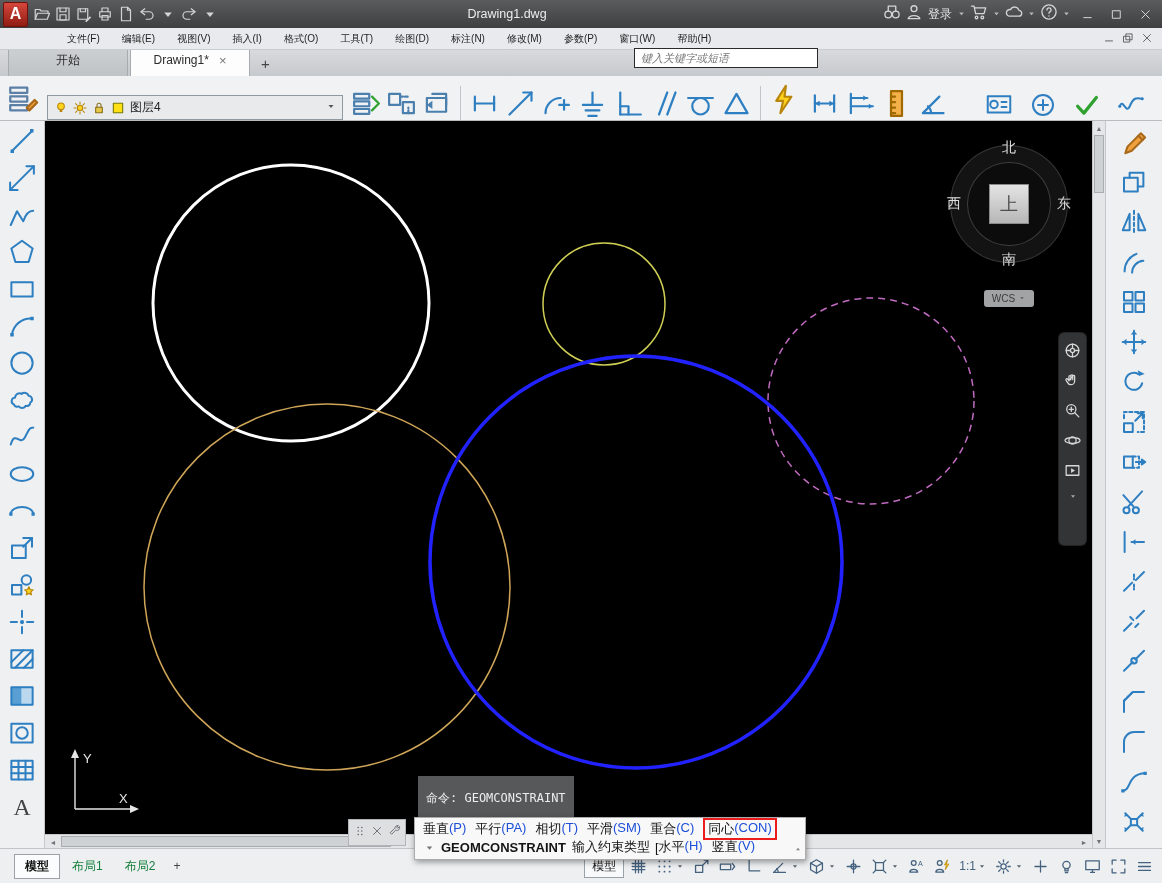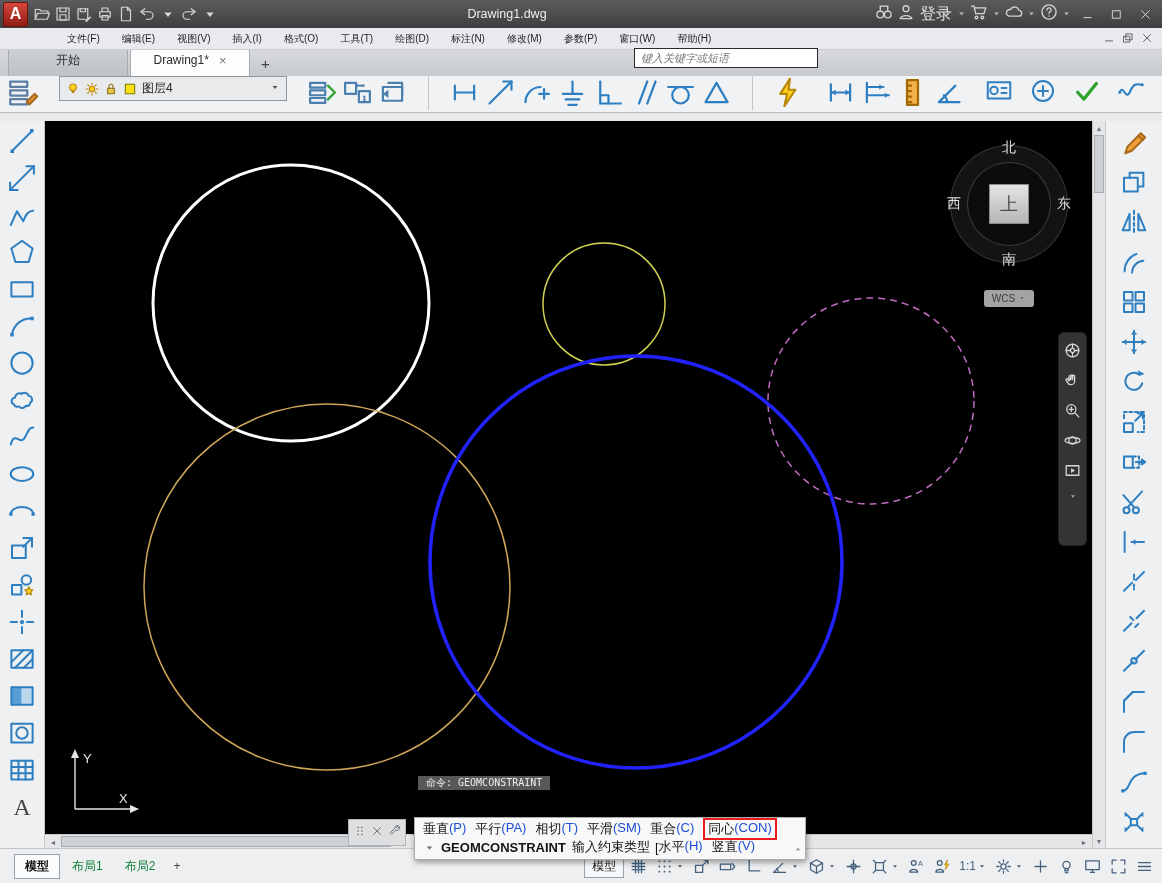--- a/index.html
+++ b/index.html
@@ -13,39 +13,39 @@
 .titlebar{position:absolute;left:0;top:0;width:100%;height:28px;background:linear-gradient(#5a5c5e,#3d3f41);display:flex;align-items:center;color:#dcdcdc;z-index:20;}
 .logo{width:25px;height:25px;margin:1px 5px 1px 3px;background:linear-gradient(#d6473c,#8f1d14);border:1px solid #701008;color:#fff;font-weight:bold;font-size:16px;display:flex;align-items:center;justify-content:center;border-radius:2px;}
 .qat{display:flex;align-items:center;gap:3px;color:#d5d5d5;}
 .qat .icon{width:18px;height:18px;}
 .tbtitle{position:absolute;left:422px;width:170px;text-align:center;font-size:12.5px;color:#ececec;}
 .tbsearch{position:absolute;left:634px;top:4px;width:184px;height:20px;border:1px solid #2a2a2a;background:#fff;font-size:11px;color:#333;padding:0 6px;font-family:inherit;margin-top:44px;}
 .tbsearch::placeholder{font-style:italic;color:#777;}
 .tbright{position:absolute;right:0;top:0;height:28px;display:flex;align-items:center;gap:2px;padding-right:3px;}
 .tbright .icon{width:20px;height:20px;color:#d5d5d5;}
 .tbright .icon.sm{width:11px;height:11px;color:#b8b8b8;}
-.login{font-size:16px;color:#e2e2e2;margin:0 2px;}
+.login{font-size:12px;color:#e2e2e2;margin:0 2px;}
 .winbtn{width:27px;height:22px;display:flex;align-items:center;justify-content:center;color:#d5d5d5;}
 .winbtn .icon{width:15px;height:15px;}
 
 
 .menubar{position:absolute;top:28px;left:0;width:100%;height:22px;background:#e8eaed;border-bottom:1px solid #c9ccd0;display:flex;align-items:center;padding-left:56px;font-size:10px;color:#1e1e1e;z-index:19;}
 .menu-item{padding:3px 11px;}
 .mbright{margin-left:auto;display:flex;align-items:center;gap:5px;padding-right:8px;color:#5a5a5a;}
 .mbright .icon{width:14px;height:14px;}
 
 
 .filetabs{position:absolute;top:50px;left:0;width:100%;height:26px;background:linear-gradient(#d8dadd,#c6c9cd);display:flex;align-items:flex-end;padding-left:8px;gap:2px;z-index:18;}
 .ftab{height:23px;min-width:120px;display:flex;align-items:center;justify-content:center;gap:10px;padding:16px 12px;font-size:12px;color:#2b2b2b;background:linear-gradient(#cfd2d5,#bfc3c6);border:1px solid #a6abaf;border-bottom:none;border-radius:2px 2px 0 0;}
 .ftab.active{background:#fdfdfd;height:24px;}
 .tclose{color:#777;font-size:13px;line-height:1;}
 .newtab{width:19px;height:19px;margin:0 0 3px 4px;display:flex;align-items:center;justify-content:center;font-size:15px;color:#444;}
 
 
-.ribbon{position:absolute;top:76px;left:0;width:100%;height:37px;background:#f1f2f4;border-bottom:1px solid #b9bcbf;display:flex;align-items:flex-start;padding:0 6px;gap:19px;z-index:17;}
+.ribbon{position:absolute;top:76px;left:0;width:100%;height:45px;background:#f1f2f4;border-bottom:1px solid #b9bcbf;display:flex;align-items:flex-end;padding:0 6px;gap:7px;z-index:17;}
 #layer-panel-icon .icon{width:34px;height:34px;color:#5b7fa5;}
 .layercombo{width:296px;height:25px;border:1px solid #9199a0;background:#e9eaeb;display:flex;align-items:center;gap:4px;padding:0 5px;font-size:12px;color:#222;}
 #combo-icons{display:flex;gap:3px;}
 #combo-icons .icon{width:16px;height:16px;color:#8a8a8a;}
 .combo-caret{margin-left:auto;color:#555;}
 #layer-tools{display:flex;gap:2px;}
 #layer-tools .icon{width:33px;height:33px;color:#4a7fae;}
 .rsep{width:1px;height:34px;background:#c3c6c9;}
 #constraint-icons,#dim-icons{display:flex;gap:3px;}
 #constraint-icons .icon,#dim-icons .icon,#auto-constrain .icon{width:33px;height:33px;color:#2e7fc1;}
@@ -69,21 +69,21 @@
 .cdir{position:absolute;color:#e0e0e0;font-size:14px;}
 .cdir.n{top:0;left:0;width:100%;text-align:center;}
 .cdir.s{bottom:0;left:0;width:100%;text-align:center;}
 .cdir.w{left:3px;top:56px;}
 .cdir.e{right:3px;top:56px;}
 .wcschip{position:absolute;left:939px;top:169px;width:50px;height:17px;background:rgba(190,192,194,.85);border-radius:3px;color:#3a3a3a;font-size:10px;display:flex;align-items:center;justify-content:center;gap:3px;}
 .wcschip .icon{width:8px;height:8px;color:#555;}
 .navbar{position:absolute;left:1013px;top:211px;width:29px;height:214px;background:rgba(62,63,65,.82);border:1px solid rgba(25,25,25,.6);border-radius:6px;display:flex;flex-direction:column;align-items:center;padding-top:8px;gap:11px;color:#d8d8d8;}
 .navbar .icon{width:19px;height:19px;}
 .navbar .icon.sm{width:10px;height:10px;color:#aaa;}
-.cmdecho{position:absolute;left:373px;top:655px;background:rgba(120,122,124,.72);color:#ededed;font-family:"DejaVu Sans Mono","Liberation Mono",monospace;font-size:10px;padding:0 8px;white-space:nowrap;}
+.cmdecho{position:absolute;left:373px;top:655px;background:rgba(120,122,124,.72);color:#ededed;font-family:"DejaVu Sans Mono","Liberation Mono",monospace;font-size:12px;padding:14px 8px;white-space:nowrap;}
 
 
 .vscroll{position:absolute;top:121px;left:1092px;width:13px;height:727px;background:#e4e6e8;border-left:1px solid #c5c8cb;font-size:7px;color:#6f7377;z-index:9;}
 .vs-up{position:absolute;top:1px;left:0;width:12px;height:12px;display:flex;align-items:center;justify-content:center;}
 .vs-thumb{position:absolute;top:14px;left:1px;width:10px;height:58px;background:#cfd2d5;border:1px solid #a8acb0;}
 .vs-down{position:absolute;bottom:1px;left:0;width:12px;height:12px;display:flex;align-items:center;justify-content:center;}
 .hscroll{position:absolute;top:834px;left:45px;width:1047px;height:14px;background:#e4e6e8;border-top:1px solid #c5c8cb;font-size:7px;color:#6f7377;z-index:9;}
 .hs-left{position:absolute;left:2px;top:1px;width:12px;height:12px;display:flex;align-items:center;justify-content:center;}
 .hs-thumb{position:absolute;left:16px;top:1px;width:330px;height:11px;background:#cfd2d5;border:1px solid #a8acb0;}
 .hs-right{position:absolute;right:2px;top:1px;width:12px;height:12px;display:flex;align-items:center;justify-content:center;}

